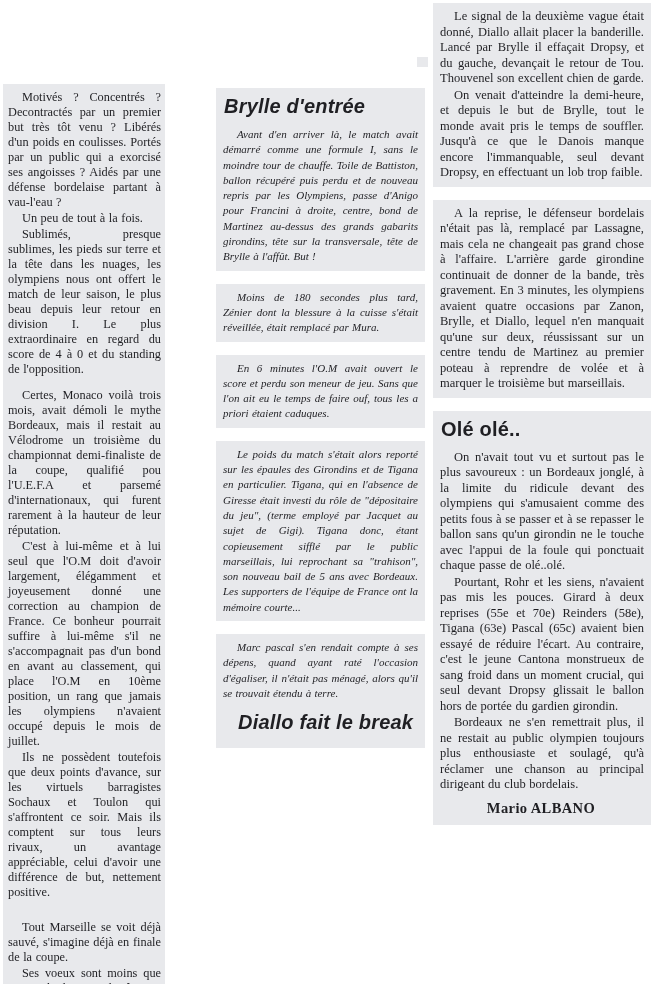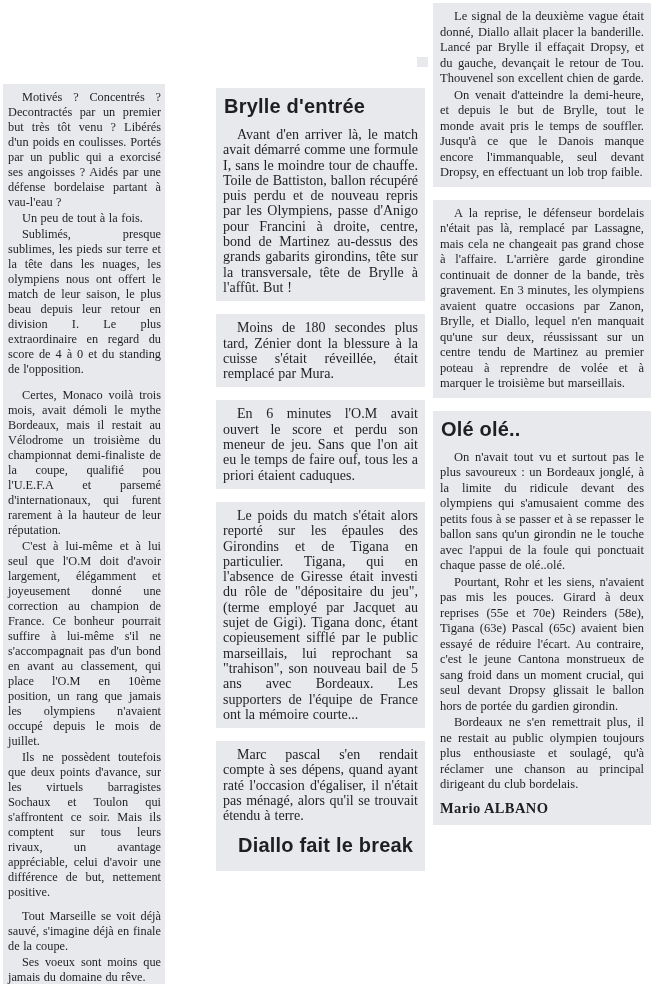--- a/index.html
+++ b/index.html
@@ -5,47 +5,47 @@
   html,body { margin:0; padding:0; background:#ffffff; }
   .page {
     position:relative; width:654px; height:984px;
     background:var(--paper,#ffffff);
     font-family:"Liberation Serif", serif;
     color:var(--ink,#1f1f23);
     overflow:hidden;
   }
   .col { position:absolute; display:flex; flex-direction:column; }
   .col-left   { left:3px;   top:84px; width:162px; gap:0; }
-  .col-middle { left:216px; top:88px; width:209px; gap:13px; }
+  .col-middle { left:216px; top:88px; width:209px; gap:13px;font-style:italic; }
   .col-right  { left:433px; top:3px;  width:218px; gap:13px; }
 
   .block { background:var(--block,#e8e9ec); padding:5px 7px 6px 7px; }
   .col-left .block { padding:5px 4px 5px 5px; }
 
   p.body {
     margin:1px 0 0 0;
     text-align:justify;
     text-indent:14px;
-    font-size:14px; line-height:15.3px;
+    font-size:11px; line-height:15.3px;
     word-spacing:0.5px;
   }
   .col-left  p.body { font-size:12.3px; line-height:15px; }
   .col-right p.body { font-size:12.5px; line-height:15.5px; }
-  p.gap-before { margin-top:9px; }
+  p.gap-before { margin-top:20px; }
 
   h2.head {
     font-family:"Liberation Sans", sans-serif;
     font-weight:700; font-size:20px; letter-spacing:0.2px;
     color:var(--ink,#1f1f23);
     margin:2px 0 9px 1px;
   }
   h2.head-inner { margin:10px 0 8px 15px; }
 
   .byline {
-    text-align:left; font-weight:700;
+    text-align:center; font-weight:700;
     font-size:14.5px; letter-spacing:0.4px;
     margin:7px 2px 2px 0;
   }
 
   .speck { position:absolute; left:417px; top:57px; width:11px; height:10px;
            background:var(--block,#e8e9ec); }
 </style>
 </head>
 <body>
 

